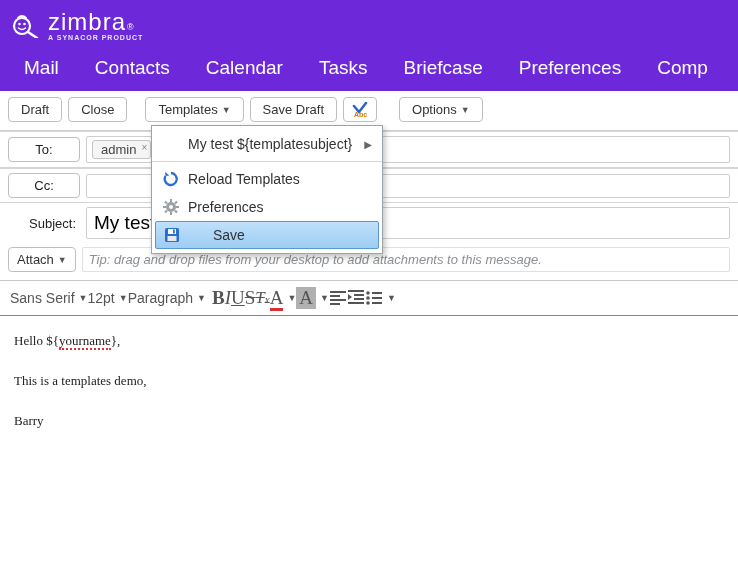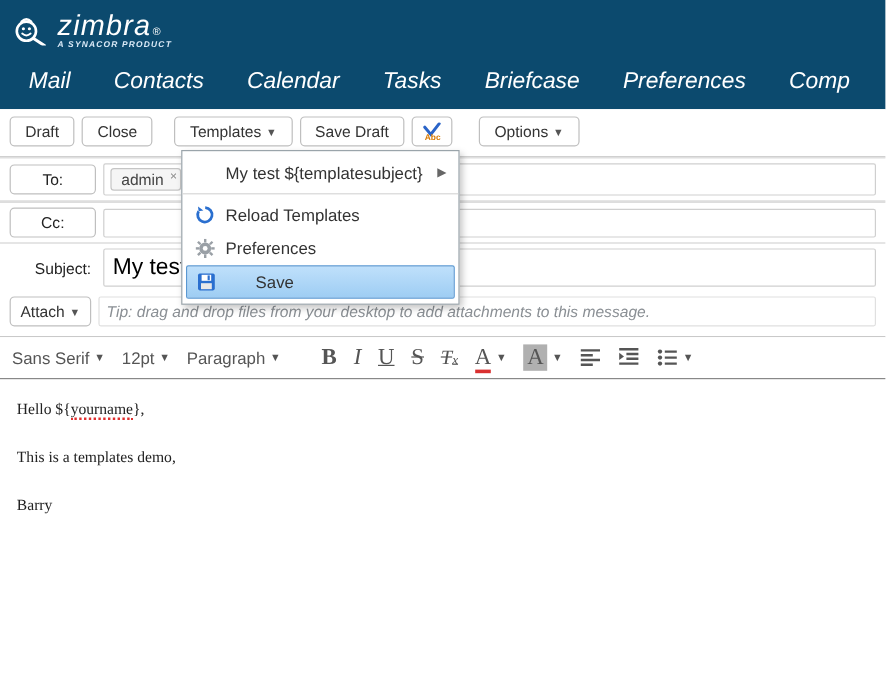--- a/index.html
+++ b/index.html
@@ -5,24 +5,23 @@
   * { box-sizing: border-box; }
   body {
     margin: 0;
     font-family: Arial, Helvetica, sans-serif;
     font-size: 13px;
     color: #222;
     background: #fff;
     width: 738px;
   }
   .header {
-    background: #0c4a6e;
+    background: #6d28d9;
     color: #fff;
     padding: 8px 10px 0 10px;
-    font-style: italic;
   }
   .logo-row { display: flex; align-items: center; gap: 6px; padding-bottom: 6px; }
   .logo-icon {
     width: 32px; height: 26px; position: relative;
   }
   .logo-text { font-size: 24px; letter-spacing: 1px; font-weight: 400; display: flex; align-items: baseline;}
   .logo-sub { font-size: 7px; display:block; margin-top:-2px; letter-spacing:1px; opacity:0.95; font-weight:600; color:#e6f3ff;}
   .logo-r { font-size: 9px; vertical-align: top; margin-left:1px;}
   .tabs { display:flex; gap: 36px; padding: 10px 14px 12px 14px; font-size: 19px;}
   .tabs > div { cursor:pointer; white-space:nowrap;}
@@ -44,21 +43,21 @@
   }
   .field input { border:none; outline:none; font-size:19px; width:100%; font-family:Liberation Sans, sans-serif; background:transparent; }
   .chip {
     border:1px solid #c5c5c5; border-radius:3px; background:#f5f5f5; padding:1px 14px 1px 8px; font-size:13px; display:inline-flex; align-items:center; position:relative; color:#444;
   }
   .chip .x { position:absolute; right:3px; top:1px; font-size:10px; color:#888;}
   .subj-lbl { width:72px; text-align:right; padding-right:4px; font-size:13px;}
   .attach-row { display:flex; align-items:flex-start; gap:6px; padding:4px 8px 8px 8px; border-bottom:1px solid #c9c9c9;}
   .tip { color:#8a8f94; font-style:italic; font-size:13px; flex:1; border:1px solid #e0e0e0; border-radius:2px; padding:4px 6px;}
   .fmt-toolbar {
-    display:flex; align-items:center; gap:14px; padding:6px 10px; border-bottom:1px solid #888; background:#fff;
+    display:flex; align-items:center; padding:6px 10px; border-bottom:1px solid #888; background:#fff;
   }
   .fmt-item { display:inline-flex; align-items:center; gap:4px; cursor:pointer; font-size:14px; color:#555;}
   .fmt-item .sc { font-size:9px; color:#555;}
   .ico { font-family: 'Times New Roman', Georgia, serif; font-size:19px; color:#555; display:inline-block; text-align:center;}
   .ico.b { font-weight:bold;}
   .ico.i { font-style:italic;}
   .ico.u { text-decoration:underline;}
   .ico.s { text-decoration:line-through;}
   .ico.tsub { font-style:italic; text-decoration:line-through; font-size:17px;}
   .color-A { position:relative; display:inline-block;}

